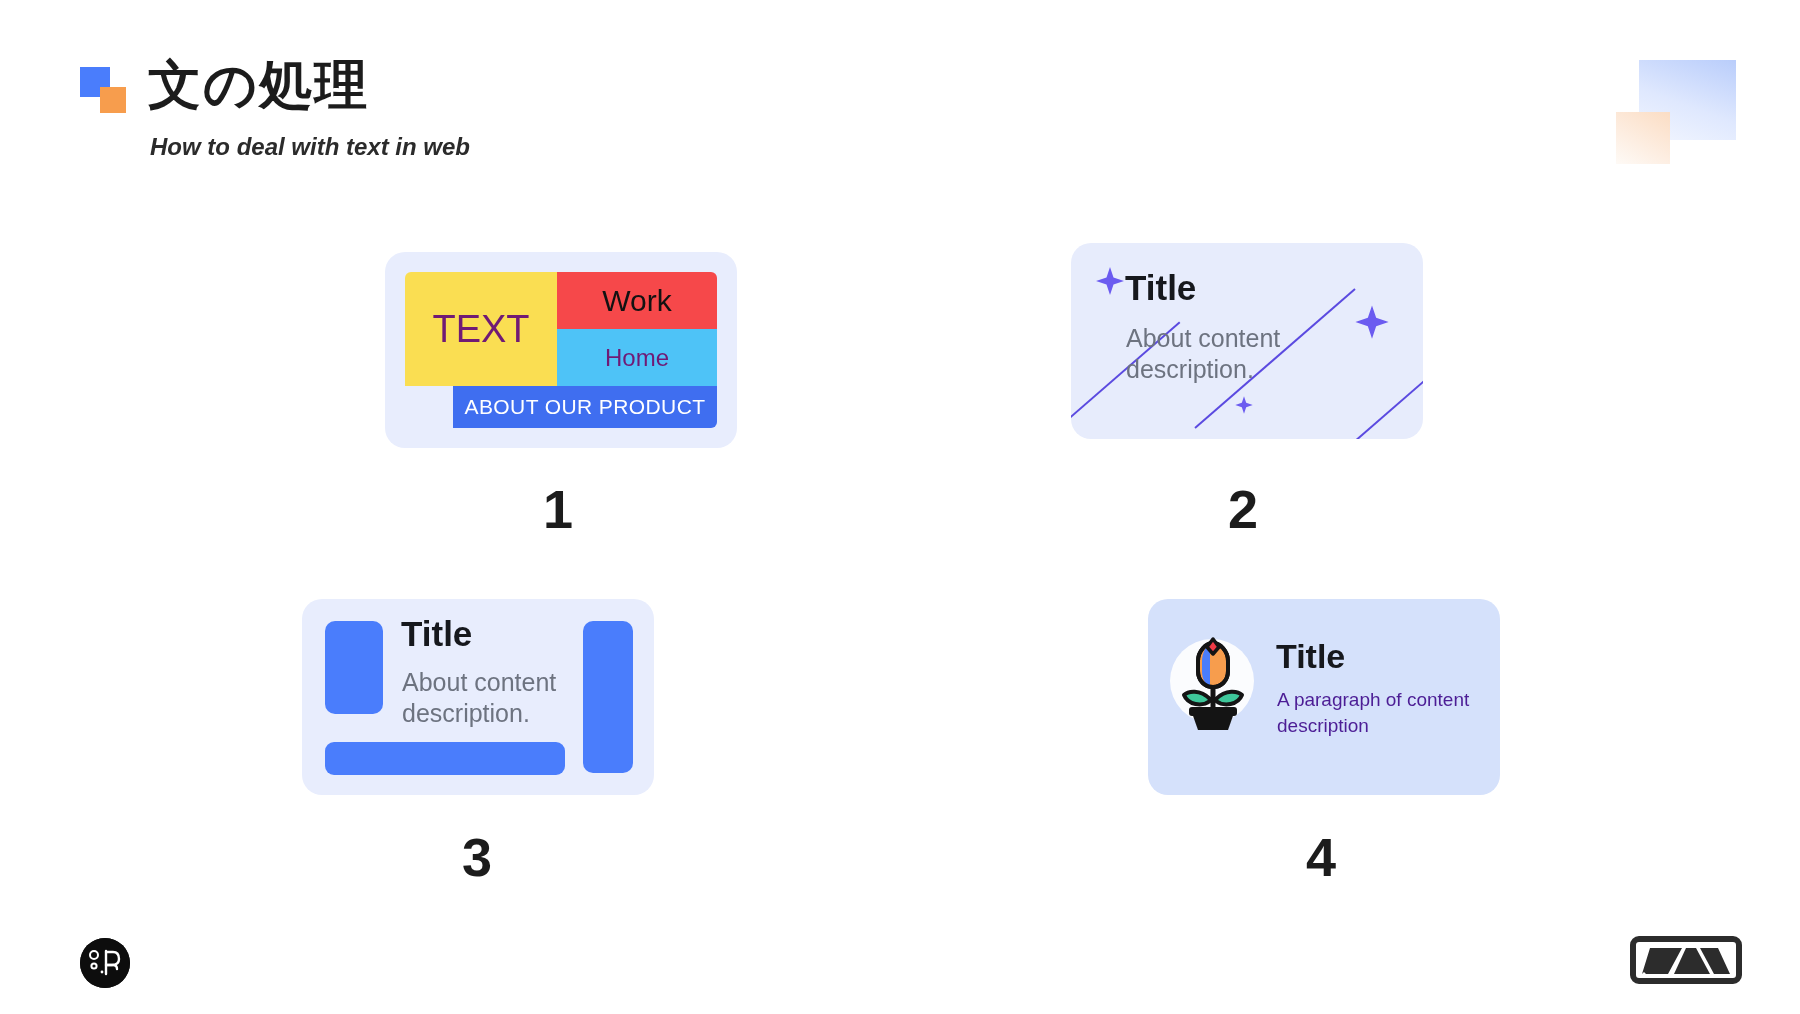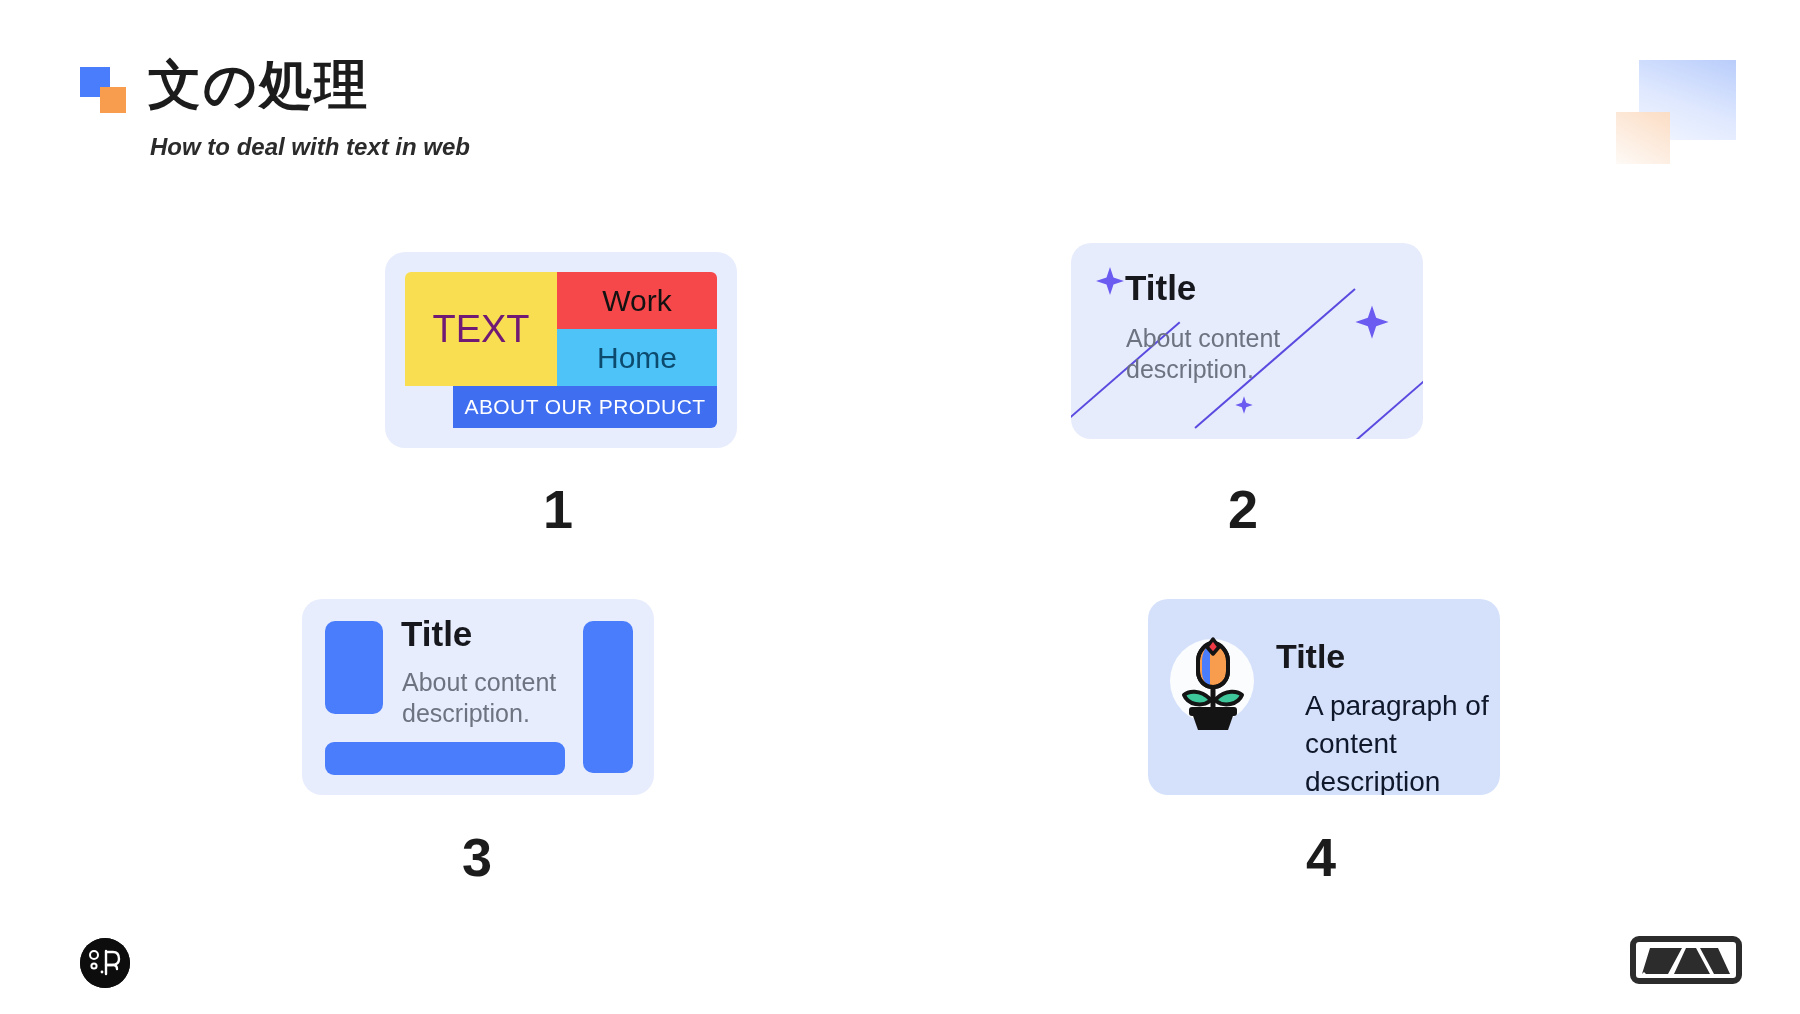--- a/index.html
+++ b/index.html
@@ -104,21 +104,21 @@
   .c1-work {
     grid-column: 2; grid-row: 1;
     background: #f6484a;
     display: flex; align-items: center; justify-content: center;
     font-size: 30px; color: #121212;
   }
   .c1-home {
     grid-column: 2; grid-row: 2;
     background: #4ec3f7;
     display: flex; align-items: center; justify-content: center;
-    font-size: 30px; color: #0c4a6e;
+    font-size: 24px; color: #701a75;
   }
   .c1-about {
     grid-column: 1 / span 2; grid-row: 3;
     background: #3f6ef0;
     display: flex; align-items: center; justify-content: center;
     font-size: 21px; color: #ffffff; letter-spacing: 0.4px; margin-left: 48px;
   }
 
   
   #card2 {
@@ -204,24 +204,23 @@
     width: 74px; height: 94px;
   }
   .c4-title {
     position: absolute;
     left: 128px; top: 38px;
     font-size: 34px; font-weight: 700; color: #16181d;
   }
   .c4-desc {
     position: absolute;
     left: 129px; top: 88px;
-    font-size: 28px; color: #0f172a;
+    font-size: 19px; color: #4c1d95;
     line-height: 1.35;
     width: 210px;
-    margin-left: 28px;
   }
 
   
   .step-num {
     position: absolute;
     font-size: 54px;
     font-weight: 700;
     color: #1c1c1c;
     text-align: center;
     width: 80px;

